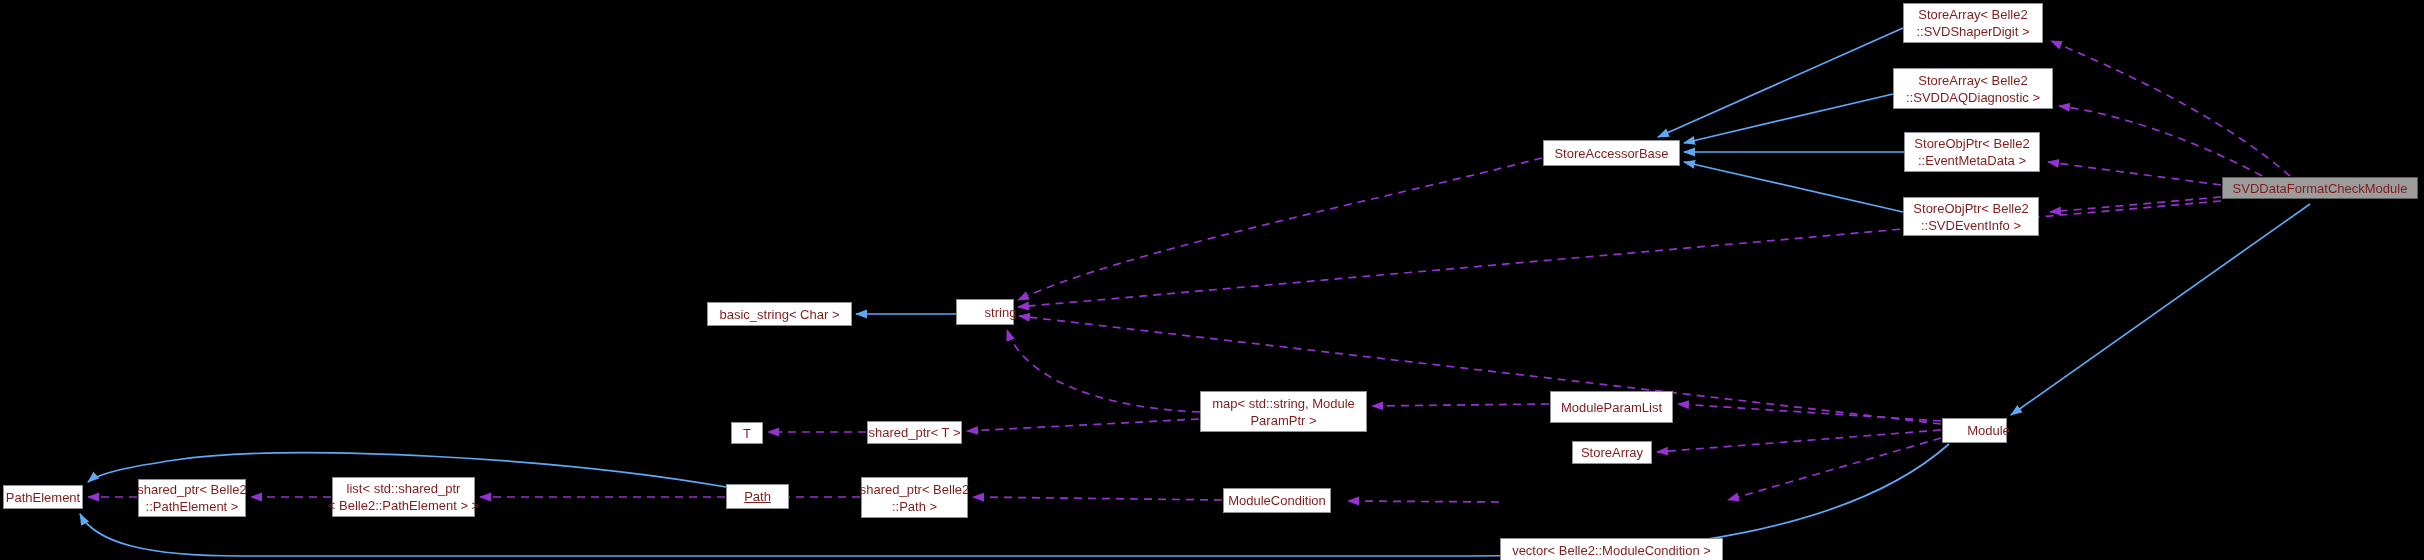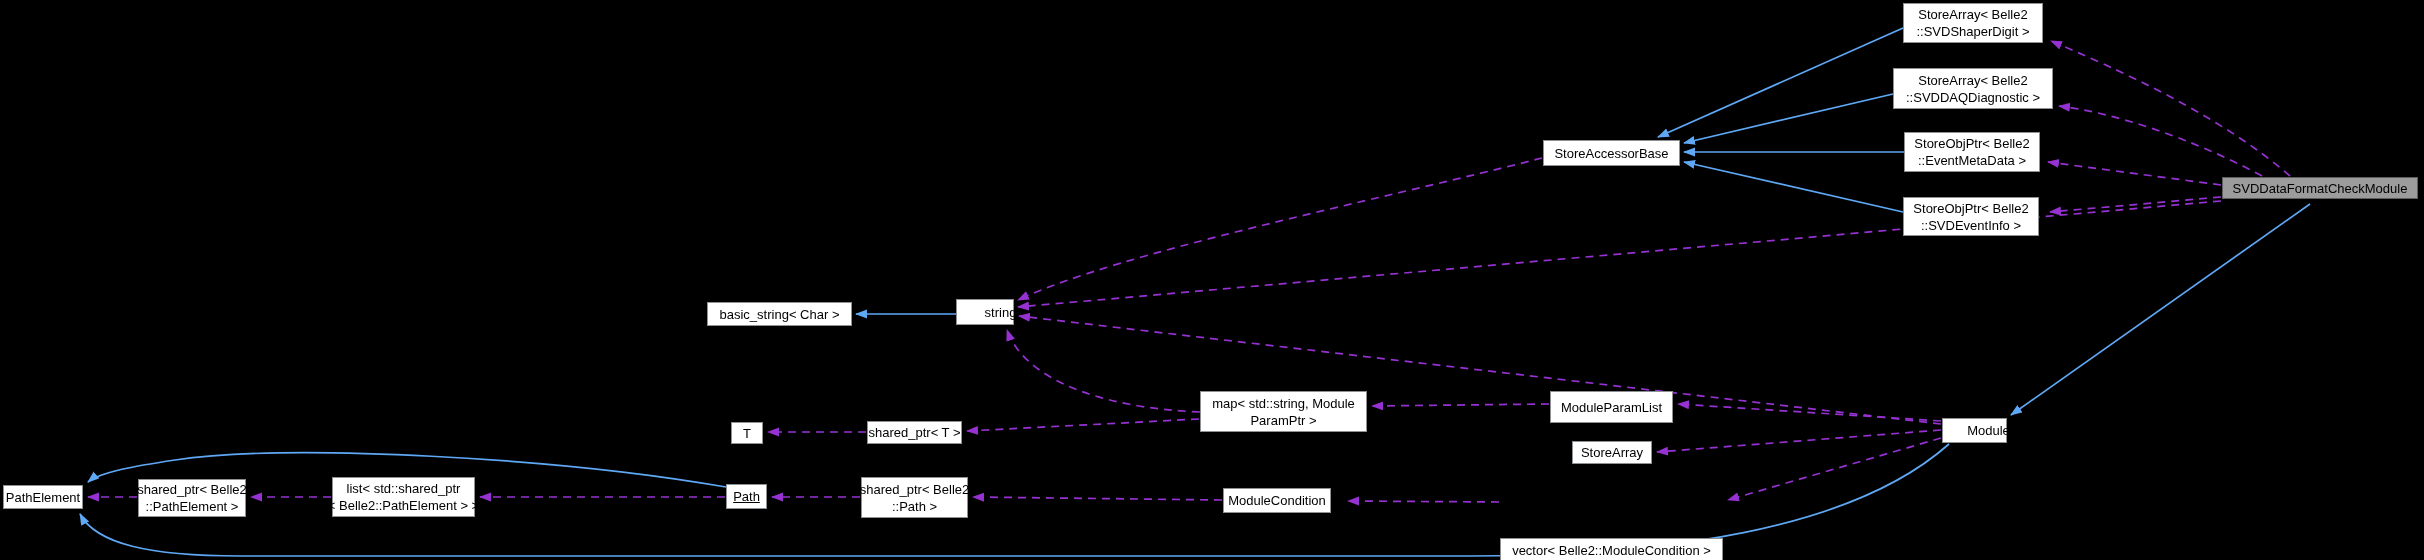--- a/index.html
+++ b/index.html
@@ -5,21 +5,21 @@
   html,body{margin:0;padding:0;background:#000;}
   .stage{
     position:relative;width:2424px;height:560px;background:#000;
     font-family:"Liberation Sans","DejaVu Sans",sans-serif;
     overflow:hidden;
   }
   .edge-layer{position:absolute;left:0;top:0;width:2424px;height:560px;}
   .node{
     position:absolute;box-sizing:border-box;
     background:#ffffff;border:1px solid #8e9194;
-    color:#000000;font-size:13px;line-height:17px;
+    color:#7f1d1d;font-size:13px;line-height:17px;
     display:flex;flex-direction:column;align-items:center;justify-content:center;
     text-align:center;white-space:nowrap;
   }
   .node.hl{background:#9c9c9c;border:1px solid #5e5e5e;}
   .node span{display:block;}
 </style>
 </head>
 <body>
 
 <div class="stage">
@@ -121,21 +121,21 @@
         <span>PathElement</span>
       </div>
       <div class="node" style="left: 138px; top: 479px; width: 108px; height: 38px;">
         <span>shared_ptr&lt; Belle2</span>
         <span>::PathElement &gt;</span>
       </div>
       <div class="node" style="left: 332px; top: 477px; width: 143px; height: 40px;">
         <span>list&lt; std::shared_ptr</span>
         <span>&lt; Belle2::PathElement &gt; &gt;</span>
       </div>
-      <div class="node" style="left: 726px; top: 484px; width: 41px; height: 25px; text-decoration: underline;">
+      <div class="node" style="left: 726px; top: 484px; width: 63px; height: 25px; text-decoration: underline;">
         <span>Path</span>
       </div>
       <div class="node" style="left: 861px; top: 477px; width: 107px; height: 41px;">
         <span>shared_ptr&lt; Belle2</span>
         <span>::Path &gt;</span>
       </div>
     </div>
 </div>
 
 </body></html>

